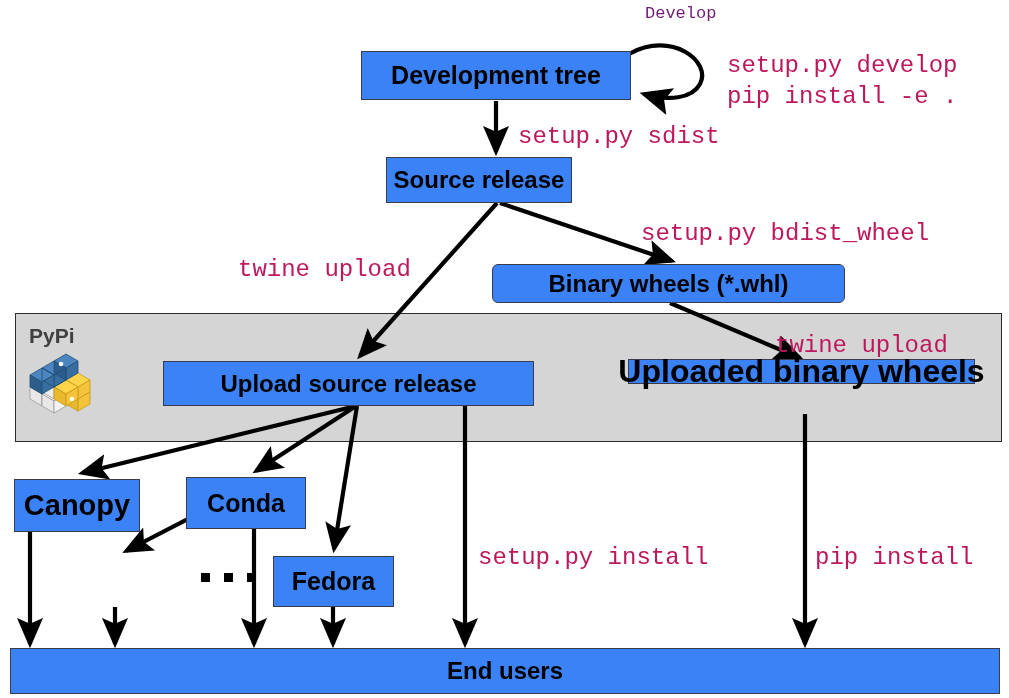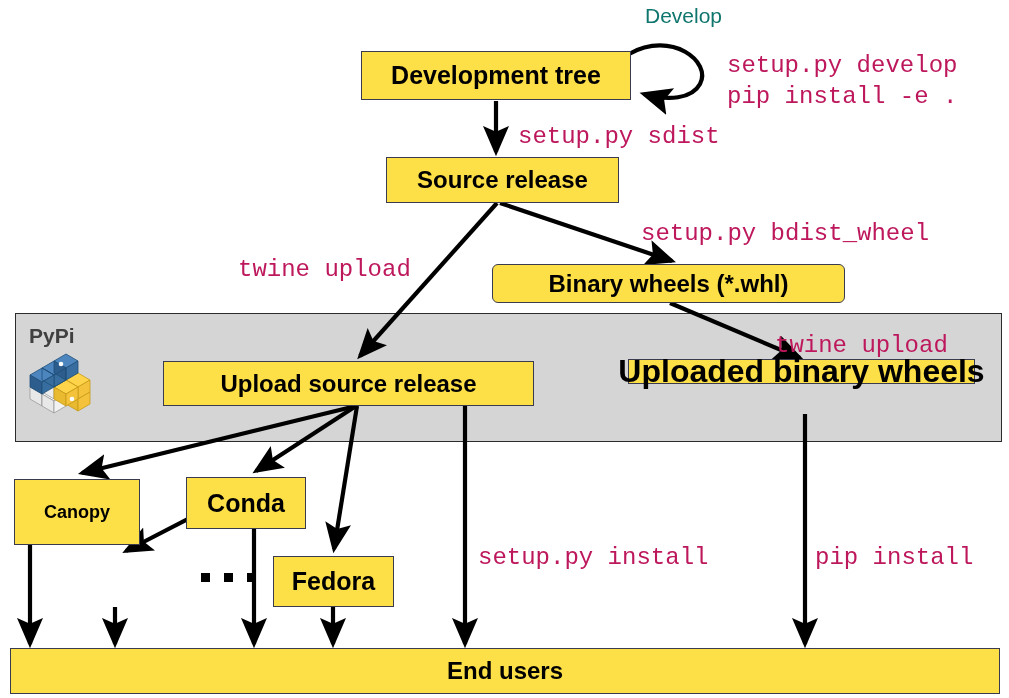--- a/index.html
+++ b/index.html
@@ -6,21 +6,21 @@
   #stage{
     position:relative;
     width:1009px;height:698px;
     background:#ffffff;
     font-family:"Liberation Sans", sans-serif;
     overflow:hidden;
   }
   svg.layer{position:absolute;left:0;top:0;width:1009px;height:698px;}
   .node{
     position:absolute;
-    background:#fde047;
+    background:#3b82f6;
     border:1.6px solid #3b3b4f;
     display:flex;align-items:center;justify-content:center;
     font-weight:bold;color:#000000;
     font-family:"Liberation Sans", sans-serif;
     box-sizing:border-box;
     white-space:nowrap;
   }
   .pypi-panel{
     position:absolute;
     background:#d5d5d5;
@@ -35,22 +35,22 @@
   }
   .mono{
     position:absolute;
     font-family:"Liberation Mono","DejaVu Sans Mono",monospace;
     font-size:24px;color:#be185d;
     white-space:pre;
     letter-spacing:0px;
   }
   .sans-lab{
     position:absolute;
-    font-family:Liberation Sans, sans-serif;
-    font-size:21px;color:#0f766e;white-space:nowrap;
+    font-family:Liberation Mono, monospace;
+    font-size:17px;color:#701a75;white-space:nowrap;
   }
   .dots{position:absolute;display:flex;gap:14px;align-items:center;}
   .dots i{display:block;width:9px;height:9px;background:#000;}
   .pylogo{position:absolute;}
 </style>
 </head>
 <body>
 
 <div id="stage">
 
@@ -134,29 +134,29 @@
 
     <line x1="115" y1="607" x2="115" y2="644" stroke="#000" stroke-width="4.2" marker-end="url(#ah)"></line>
 
     <line x1="254" y1="529" x2="254" y2="644" stroke="#000" stroke-width="4.2" marker-end="url(#ah)"></line>
 
     <line x1="333" y1="607" x2="333" y2="644" stroke="#000" stroke-width="4.2" marker-end="url(#ah)"></line>
   </svg>
 
   <div class="node" style="left:361px;top:51px;width:270px;height:49px;font-size:25px;">Development  tree</div>
 
-  <div class="node" style="left:386px;top:157px;width:233px;height:46px;font-size:24px;">Source release</div>
+  <div class="node" style="left:386px;top:157px;width:186px;height:46px;font-size:24px;">Source release</div>
 
   <div class="node" style="left:492px;top:264px;width:353px;height:39px;font-size:24px;border-radius:6px;">Binary wheels (*.whl)</div>
 
   <div class="node" style="left:163px;top:361px;width:371px;height:45px;font-size:24px;">Upload source release</div>
 
   <div class="node" style="left:628px;top:359px;width:347px;height:25px;font-size:32px;">Uploaded binary wheels</div>
 
-  <div class="node" style="left:14px;top:479px;width:126px;height:66px;font-size:18px;">Canopy</div>
+  <div class="node" style="left:14px;top:479px;width:126px;height:53px;font-size:29px;">Canopy</div>
 
   <div class="node" style="left:186px;top:477px;width:120px;height:52px;font-size:25px;">Conda</div>
 
 
   <div class="node" style="left:273px;top:556px;width:121px;height:51px;font-size:25px;">Fedora</div>
 
   <div class="node" style="left:10px;top:648px;width:990px;height:46px;font-size:24px;">End users</div>
 
   <div class="dots" style="left:201px;top:573px;">
     <i></i>

